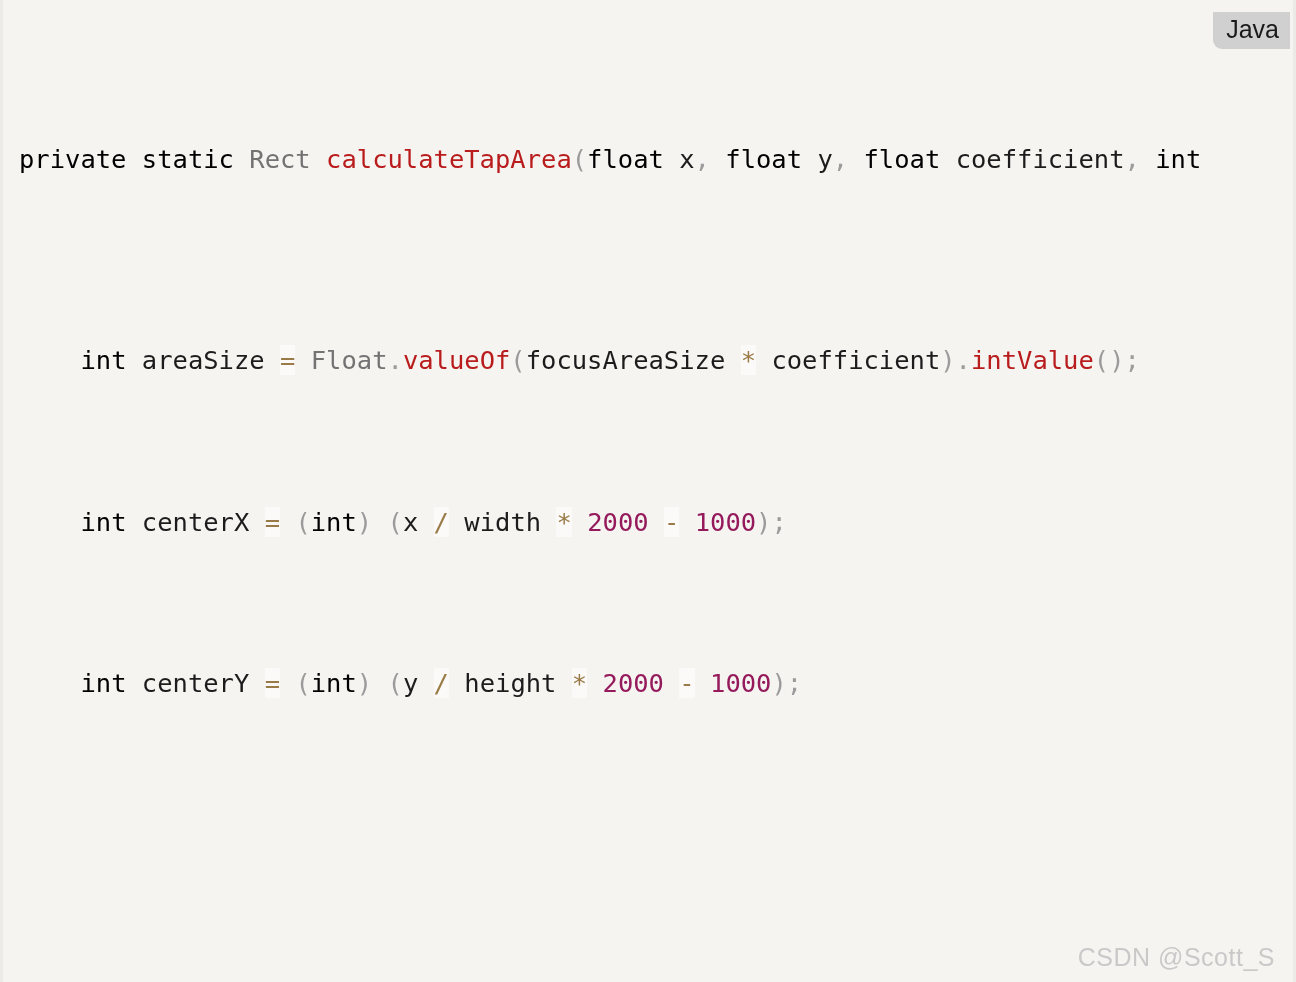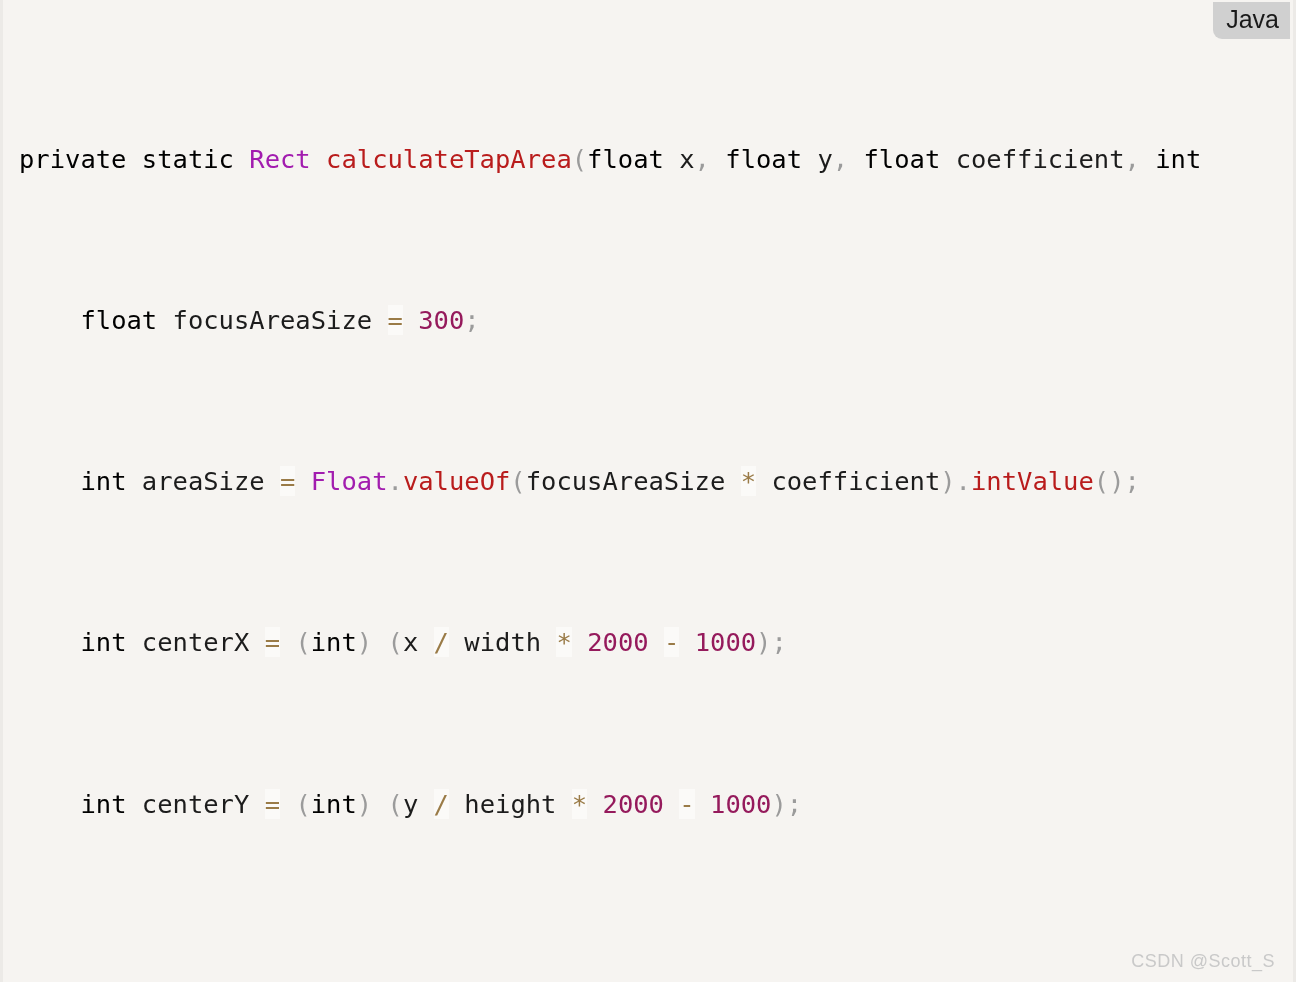--- a/index.html
+++ b/index.html
@@ -14,21 +14,21 @@
     background: #f6f4f1;
     overflow: hidden;
     border-left: 3px solid #eceae7;
     border-right: 3px solid #eceae7;
     box-sizing: border-box;
     font-family: "DejaVu Sans Mono", "Liberation Mono", monospace;
   }
   
   #lang-badge {
     position: absolute;
-    top: 2px;
+    top: 12px;
     right: 3px;
     background: #d0d0d0;
     color: #1a1a1a;
     font-family: "Liberation Sans", sans-serif;
     font-size: 25px;
     line-height: 1;
     padding: 5px 11px 7px 13px;
     border-bottom-left-radius: 9px;
     z-index: 5;
     white-space: nowrap;
@@ -48,52 +48,51 @@
     z-index: 1;
   }
   .ln {
     white-space: pre;
     padding-left: 16px;
     height: 40.3px;
     overflow: hidden;
   }
   
   .kw   { color: #000000; }
-  .typ  { color: #a21caf; }
+  .typ  { color: #737373; }
   .fn   { color: #b91c1c; }
   .num  { color: #951a5c; }
   .op   { color: #9a7b47; background: #fbfaf8; }
   .pn   { color: #9b9b9b; }
   .pl   { color: #1c1c1c; }
 
   
   #watermark {
     position: absolute;
     right: 18px;
     bottom: 10px;
     font-family: "Liberation Sans", sans-serif;
-    font-size: 18px;
+    font-size: 25px;
     color: #c9c9c9;
     letter-spacing: 0.5px;
     z-index: 4;
     white-space: nowrap;
   }
 </style>
 </head>
 <body>
 
 <div id="root">
 
   <div id="lang-badge">Java</div>
 
   <div id="code">
 
     <div class="ln"><span class="kw">private</span> <span class="kw">static</span> <span class="typ">Rect</span> <span class="fn">calculateTapArea</span><span class="pn">(</span><span class="kw">float</span> <span class="pl">x</span><span class="pn">,</span> <span class="kw">float</span> <span class="pl">y</span><span class="pn">,</span> <span class="kw">float</span> <span class="pl">coefficient</span><span class="pn">,</span> <span class="kw">int</span></div>
 
-    <div class="ln">    <span class="kw">float</span> <span class="pl">focusAreaSize</span> <span class="op">=</span> <span class="num">300</span><span class="pn">;</span></div>
 
     <div class="ln">    <span class="kw">int</span> <span class="pl">areaSize</span> <span class="op">=</span> <span class="typ">Float</span><span class="pn">.</span><span class="fn">valueOf</span><span class="pn">(</span><span class="pl">focusAreaSize</span> <span class="op">*</span> <span class="pl">coefficient</span><span class="pn">).</span><span class="fn">intValue</span><span class="pn">();</span></div>
 
     <div class="ln">    <span class="kw">int</span> <span class="pl">centerX</span> <span class="op">=</span> <span class="pn">(</span><span class="kw">int</span><span class="pn">)</span> <span class="pn">(</span><span class="pl">x</span> <span class="op">/</span> <span class="pl">width</span> <span class="op">*</span> <span class="num">2000</span> <span class="op">-</span> <span class="num">1000</span><span class="pn">);</span></div>
 
     <div class="ln">    <span class="kw">int</span> <span class="pl">centerY</span> <span class="op">=</span> <span class="pn">(</span><span class="kw">int</span><span class="pn">)</span> <span class="pn">(</span><span class="pl">y</span> <span class="op">/</span> <span class="pl">height</span> <span class="op">*</span> <span class="num">2000</span> <span class="op">-</span> <span class="num">1000</span><span class="pn">);</span></div>
 
     <div class="ln"> </div>
 
     

